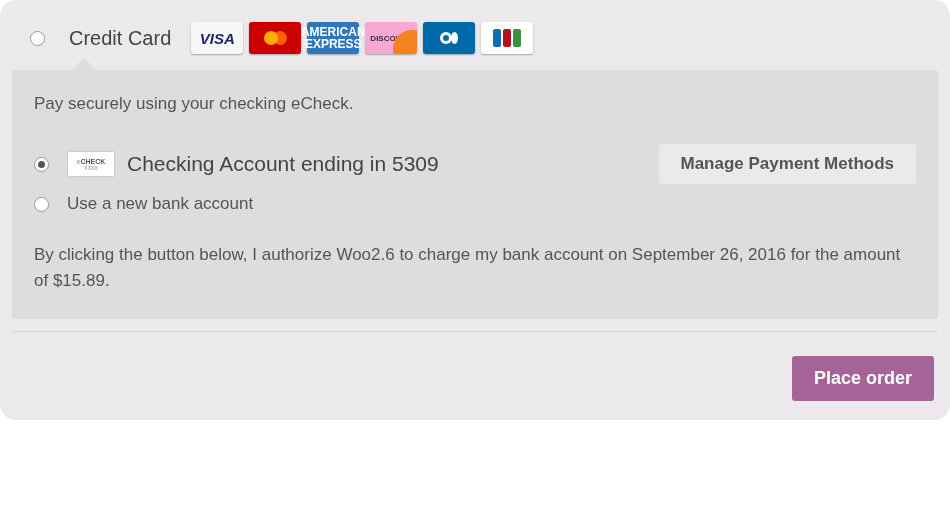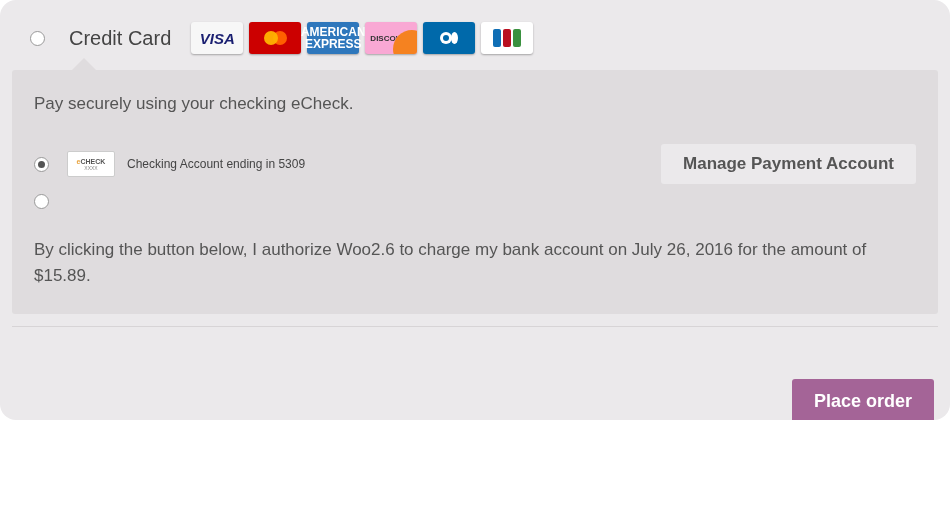--- a/index.html
+++ b/index.html
@@ -136,21 +136,21 @@
     border:1px solid #ccc;
     border-radius:2px;
     display:flex;
     flex-direction:column;
     align-items:center;
     justify-content:center;
   }
   .saved-badge .t1 { font-size:7px; font-weight:700; color:#555; }
   .saved-badge .t1 .o { color:#e8a33d; }
   .saved-badge .t2 { font-size:5px; color:#888;}
-  .account-text { color:#444; font-size:12px; }
+  .account-text { color:#444; font-size:21px; }
   .manage-btn {
     background:#ebe9eb;
     border:none;
     padding:10px 22px;
     font-size:17px;
     font-weight:700;
     color:#555;
     border-radius:3px;
     cursor:pointer;
   }
@@ -178,21 +178,20 @@
   .place-btn {
     background:#a46497;
     color:#fff;
     border:none;
     padding:12px 22px;
     font-size:18px;
     font-weight:700;
     border-radius:3px;
     cursor:pointer;
     margin-right:4px;
-    margin-top:28px;
   }
 </style>
 </head>
 <body>
 
 <div class="outer">
 
   <div class="methods">
 
     <div class="method-row">
@@ -233,27 +232,28 @@
 
     <div class="saved-row">
       <div class="saved-left">
         <span class="radio checked"></span>
         <div class="saved-badge">
           <div class="t1"><span class="o">e</span>CHECK</div>
           <div class="t2">XXXX</div>
         </div>
         <span class="account-text">Checking Account ending in 5309</span>
       </div>
-      <button class="manage-btn">Manage Payment Account</button>
+      <button class="manage-btn">Manage Payment Methods</button>
     </div>
 
     <div class="new-row">
       <span class="radio"></span>
+      <span class="new-label">Use a new bank account</span>
     </div>
 
-    <p class="auth-text">By clicking the button below, I authorize Woo2.6 to charge my bank account on July 26, 2016 for the amount of $15.89.</p>
+    <p class="auth-text">By clicking the button below, I authorize Woo2.6 to charge my bank account on September 26, 2016 for the amount of $15.89.</p>
   </div>
 
   <div class="footer">
     <button class="place-btn">Place order</button>
   </div>
 
 </div>
 
 </body></html>

